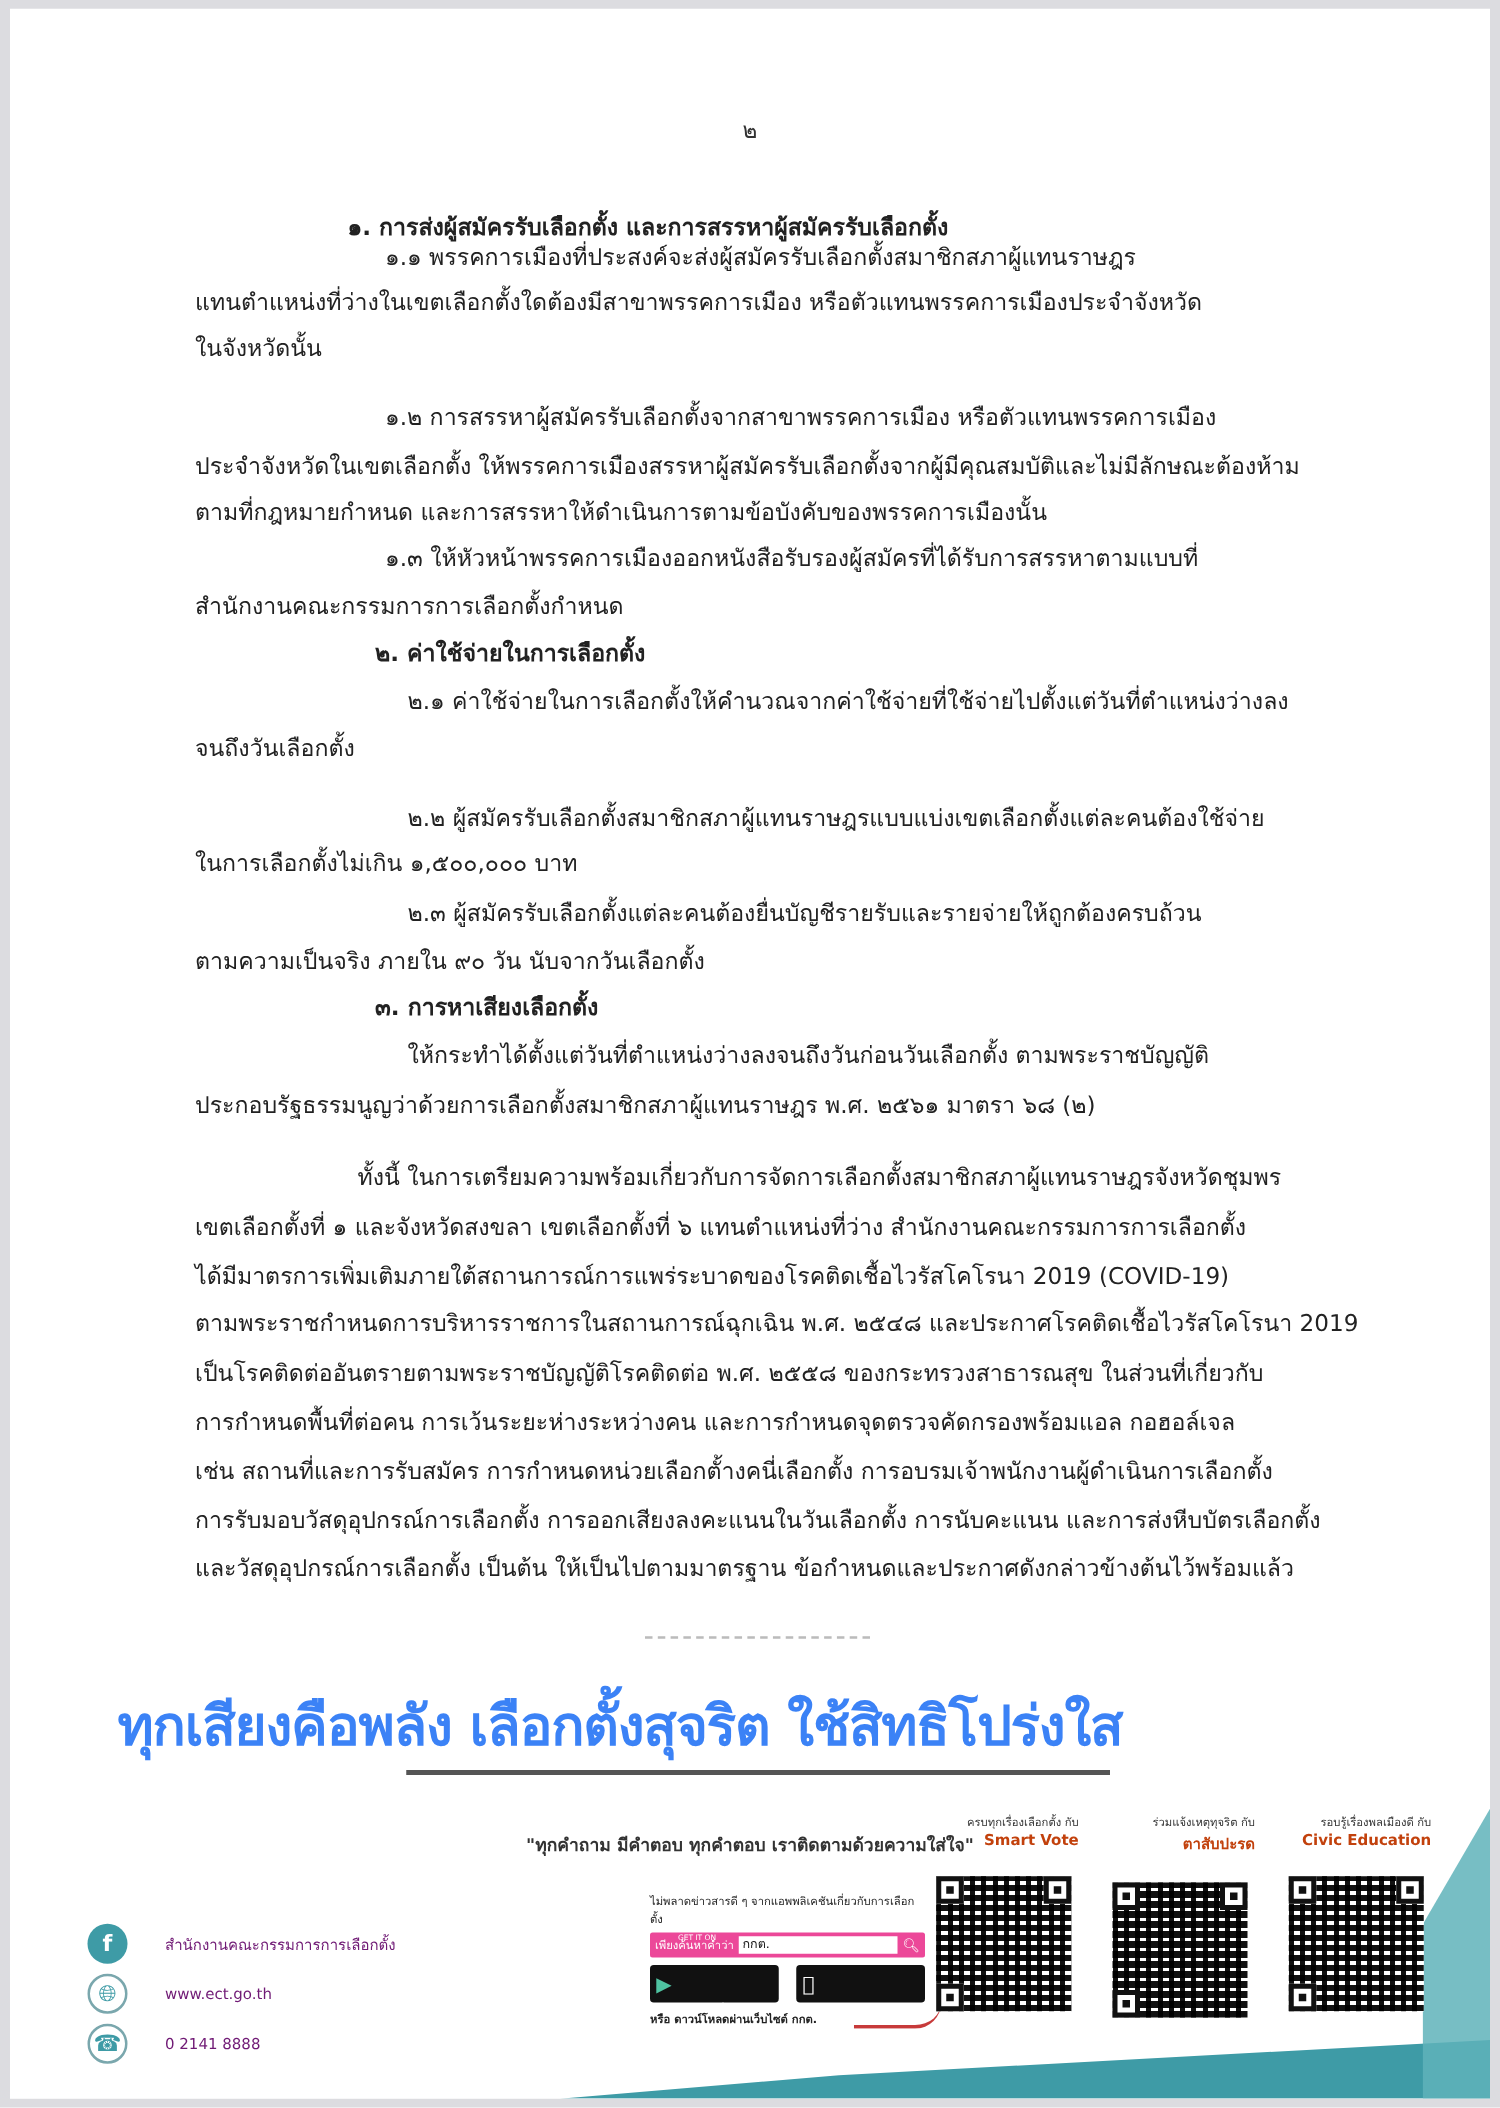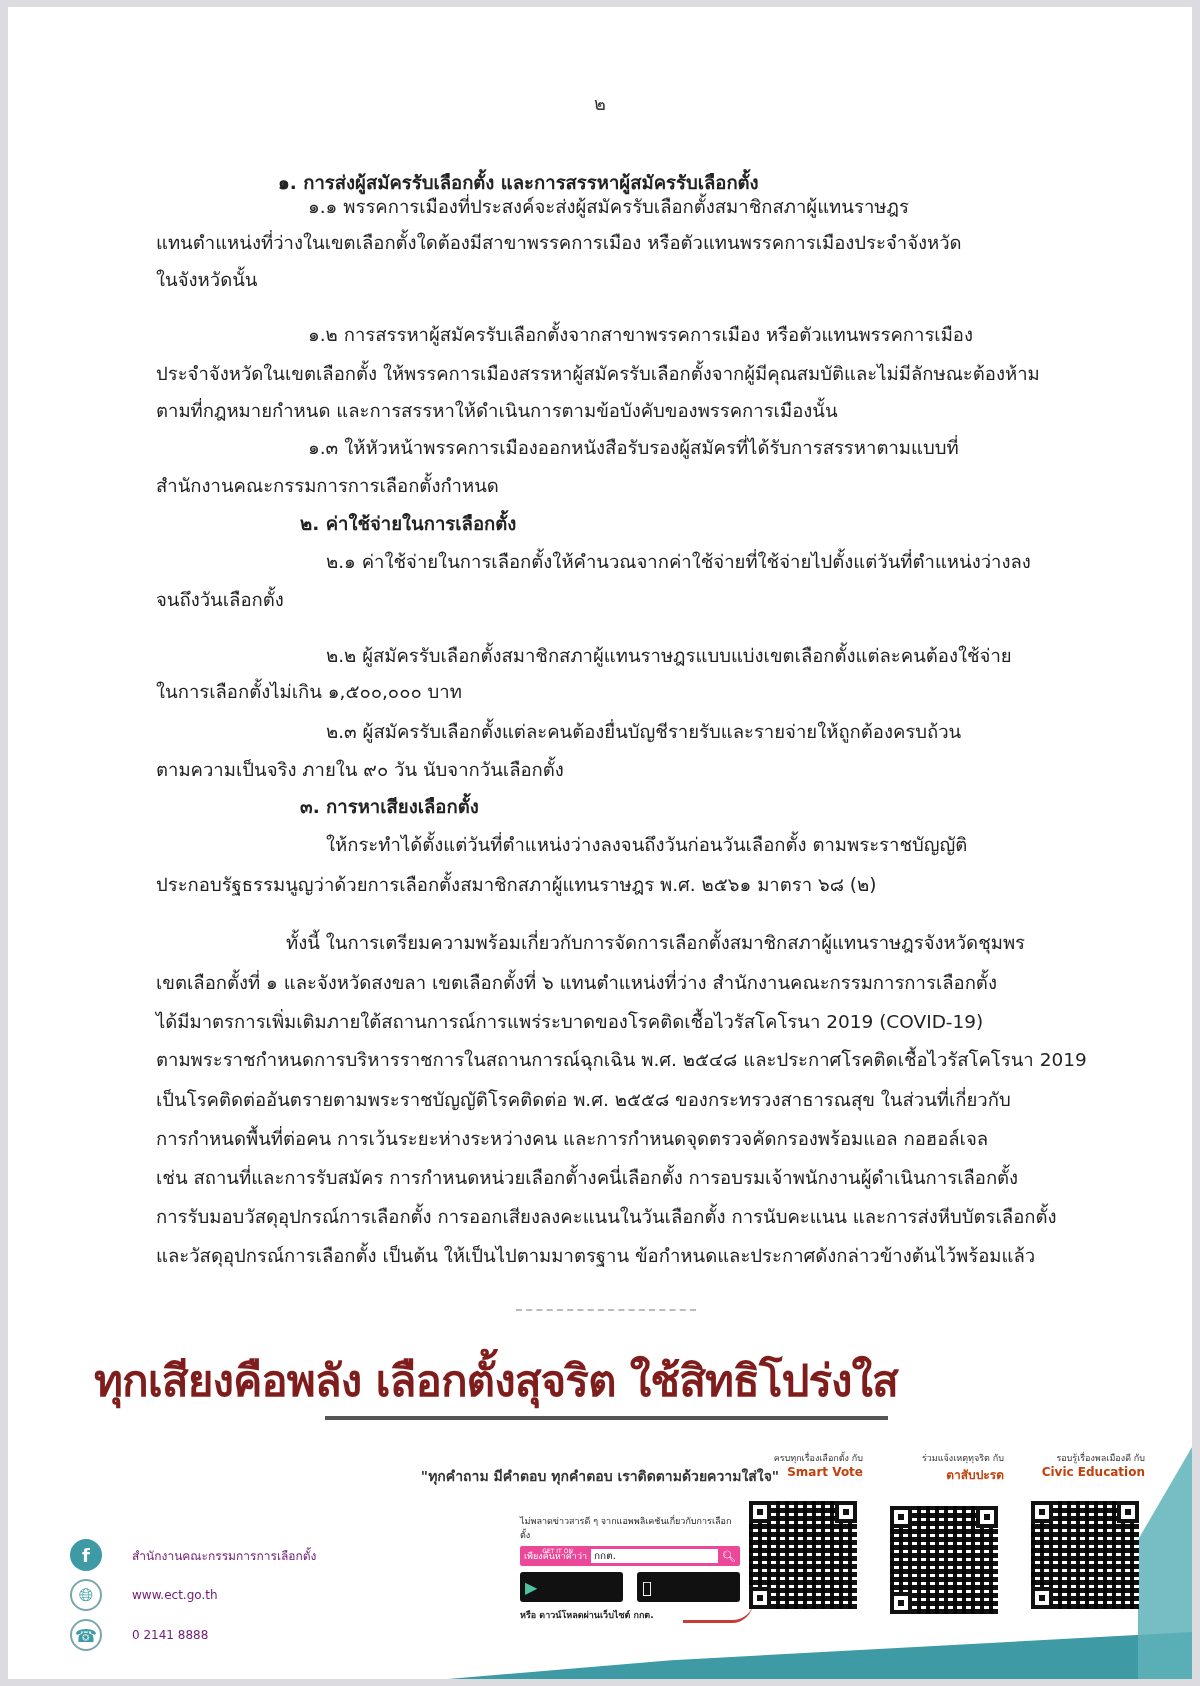--- a/index.html
+++ b/index.html
@@ -10,21 +10,21 @@
   .page {
     position: absolute; left: 8px; top: 7px; width: 1184px; height: 1672px;
     background: #ffffff; overflow: hidden;
   }
   .doc { position: absolute; left: 0; top: 0; width: 1184px; color: #222; }
   .pageno { position: absolute; top: 82px; left: 0; width: 1184px; text-align: center; font-size: 18px; color: #333; }
   .line { position: absolute; font-size: 18.5px; line-height: 26px; white-space: nowrap; color: #222; }
   .h { font-weight: bold; }
   .slogan {
     position: absolute; top: 1338px; left: 0; width: 976px; text-align: center;
-    color: #7f1d1d; font-size: 44px; font-weight: bold; letter-spacing: -1px;
+    color: #3b82f6; font-size: 44px; font-weight: bold; letter-spacing: -1px;
   }
   .dash { position: absolute; top: 1302px; left: 508px; width: 180px; border-top: 2px dashed #bbb; }
   .rule { position: absolute; top: 1409px; left: 317px; width: 563px; height: 4px; background: #555; }
   .hotline { position: absolute; top: 1424px; left: 0; width: 1184px; text-align: center; font-size: 19px; font-weight: bold; color: #222; }
   .quote { position: absolute; top: 1458px; left: 0; width: 1184px; text-align: center; font-size: 14px; font-weight: bold; color: #333; }
   .contact { position: absolute; left: 62px; display: flex; align-items: center; }
   .cicon { width: 32px; height: 32px; border-radius: 50%; display: flex; align-items: center; justify-content: center; font-size: 18px; }
   .ctext { margin-left: 30px; color: #701a75; font-size: 12px; }
   .fb { background: #3e9ba6; color: #fff; font-weight: bold; }
   .ring { border: 2px solid #7aa7ad; color: #3e9ba6; box-sizing: border-box; }

